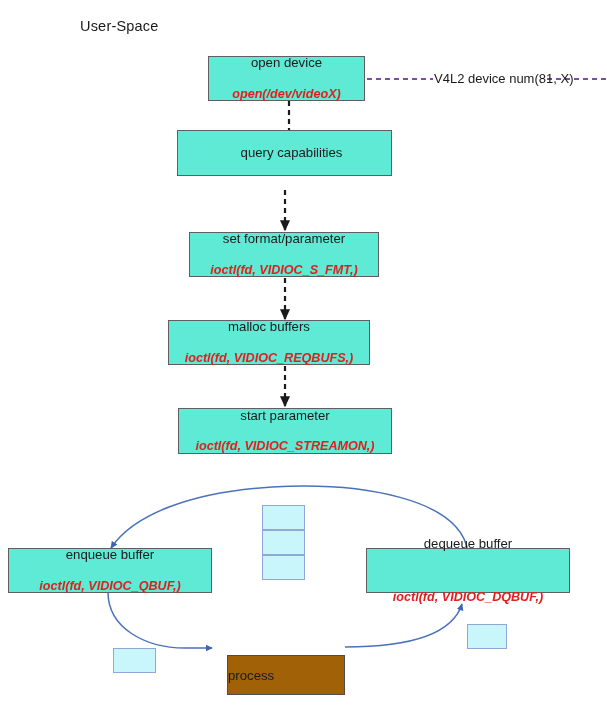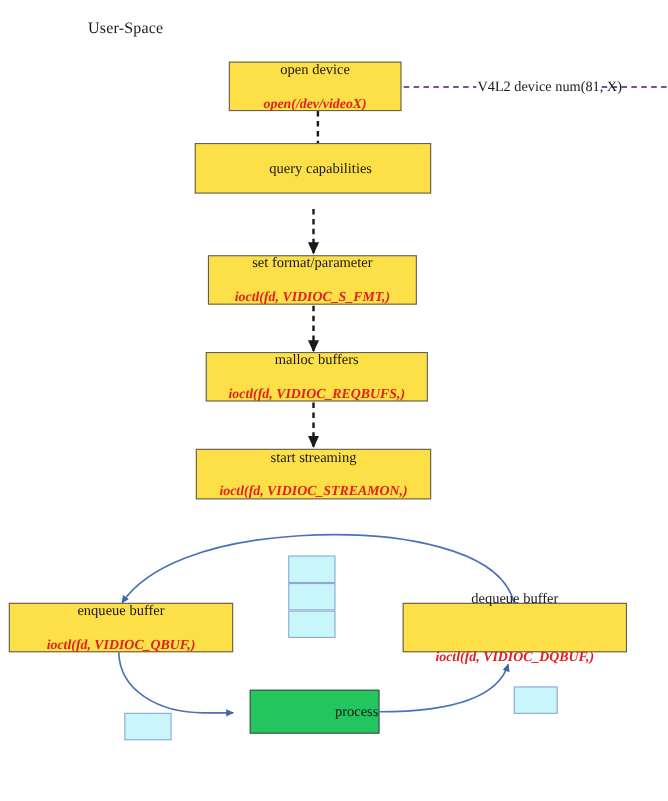--- a/index.html
+++ b/index.html
@@ -5,42 +5,42 @@
   html, body {
     margin: 0;
     padding: 0;
     background: #ffffff;
   }
   #canvas {
     position: relative;
     width: 607px;
     height: 728px;
     background: #ffffff;
-    font-family: Liberation Serif, serif;
+    font-family: Liberation Sans, sans-serif;
     overflow: hidden;
   }
   #svg-layer {
     position: absolute;
     left: 0;
     top: 0;
     width: 607px;
     height: 728px;
     pointer-events: none;
   }
   .section-label {
     position: absolute;
     font-size: 14.5px;
     color: #1a1a1a;
     letter-spacing: 0.2px;
     white-space: nowrap;
   }
   .flow-box {
     position: absolute;
     box-sizing: border-box;
-    background: #fde047;
+    background: #5eead4;
     border: 1.3px solid #5f5f5f;
     display: flex;
     flex-direction: column;
     align-items: center;
     justify-content: center;
     line-height: 1.18;
   }
   .flow-box .title {
     font-size: 13.2px;
     color: #1a1a1a;
@@ -50,25 +50,26 @@
     font-size: 12.6px;
     color: #e01f1f;
     font-style: italic;
     font-weight: bold;
     white-space: nowrap;
     margin-top: 16px;
   }
   .plain-box {
     position: absolute;
     box-sizing: border-box;
-    background: #22c55e;
+    background: #a16207;
     border: 1.4px solid #4d4d4d;
     display: flex;
     align-items: center;
-    justify-content: flex-end;
+    justify-content: flex-start;
+    margin-top: 28px;
   }
   .plain-box .title {
     font-size: 13.2px;
     color: #1a1a1a;
     white-space: nowrap;
   }
   .buf {
     position: absolute;
     box-sizing: border-box;
     background: #c9f6fb;
@@ -132,27 +133,27 @@
 
   <div class="flow-box" style="left:177px; top:130px; width:215px; height:46px;padding-left:14px;">
     <div class="title">query capabilities</div>
   </div>
 
   <div class="flow-box" style="left:189px; top:232px; width:190px; height:45px;">
     <div class="title">set format/parameter</div>
     <div class="call">ioctl(fd, VIDIOC_S_FMT,)</div>
   </div>
 
-  <div class="flow-box" style="left:187px; top:320px; width:202px; height:45px;">
+  <div class="flow-box" style="left:168px; top:320px; width:202px; height:45px;">
     <div class="title">malloc buffers</div>
     <div class="call">ioctl(fd, VIDIOC_REQBUFS,)</div>
   </div>
 
   <div class="flow-box" style="left:178px; top:408px; width:214px; height:46px;">
-    <div class="title">start streaming</div>
+    <div class="title">start parameter</div>
     <div class="call">ioctl(fd, VIDIOC_STREAMON,)</div>
   </div>
 
   <div class="flow-box" style="left:8px; top:548px; width:204px; height:45px;">
     <div class="title">enqueue buffer</div>
     <div class="call">ioctl(fd, VIDIOC_QBUF,)</div>
   </div>
 
   <div class="flow-box" style="left:366px; top:548px; width:204px; height:45px;gap:22px;">
     <div class="title">dequeue buffer</div>

